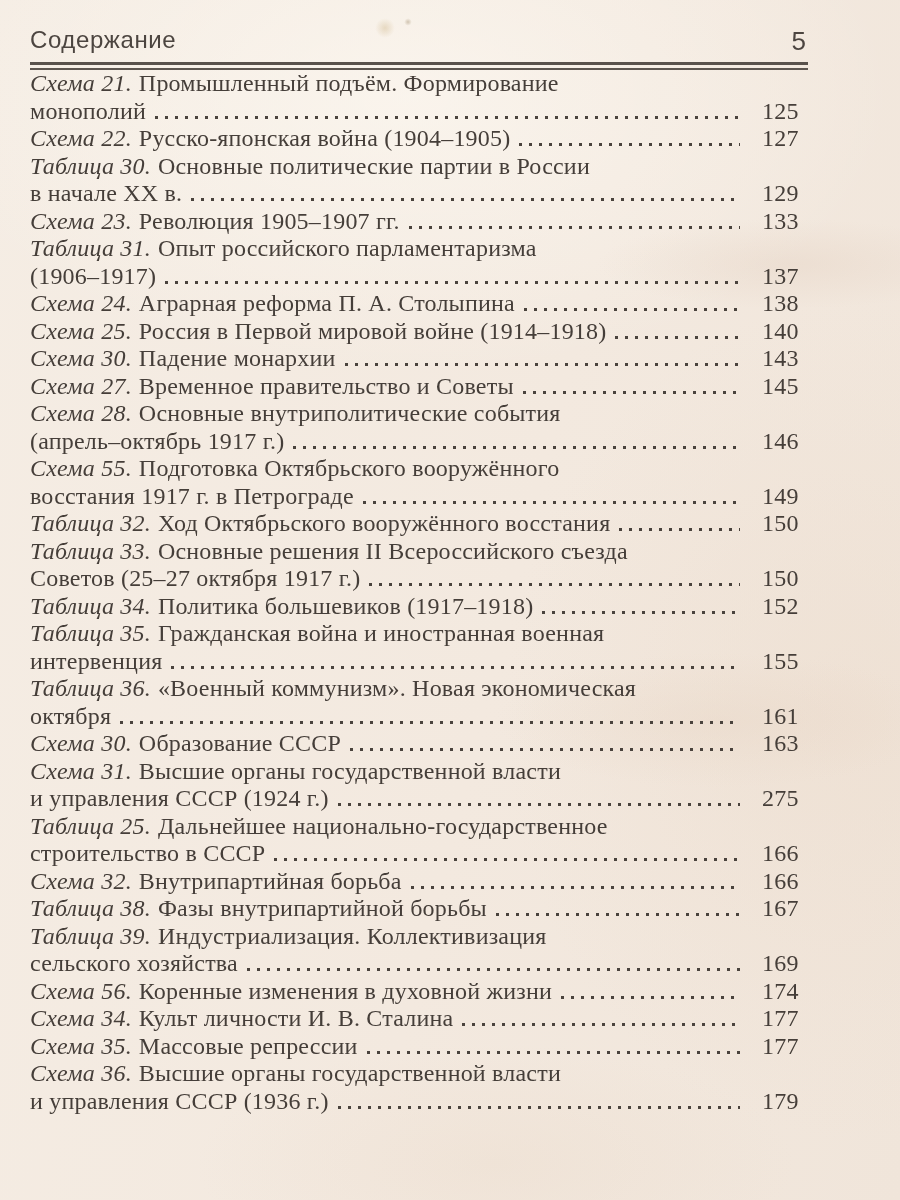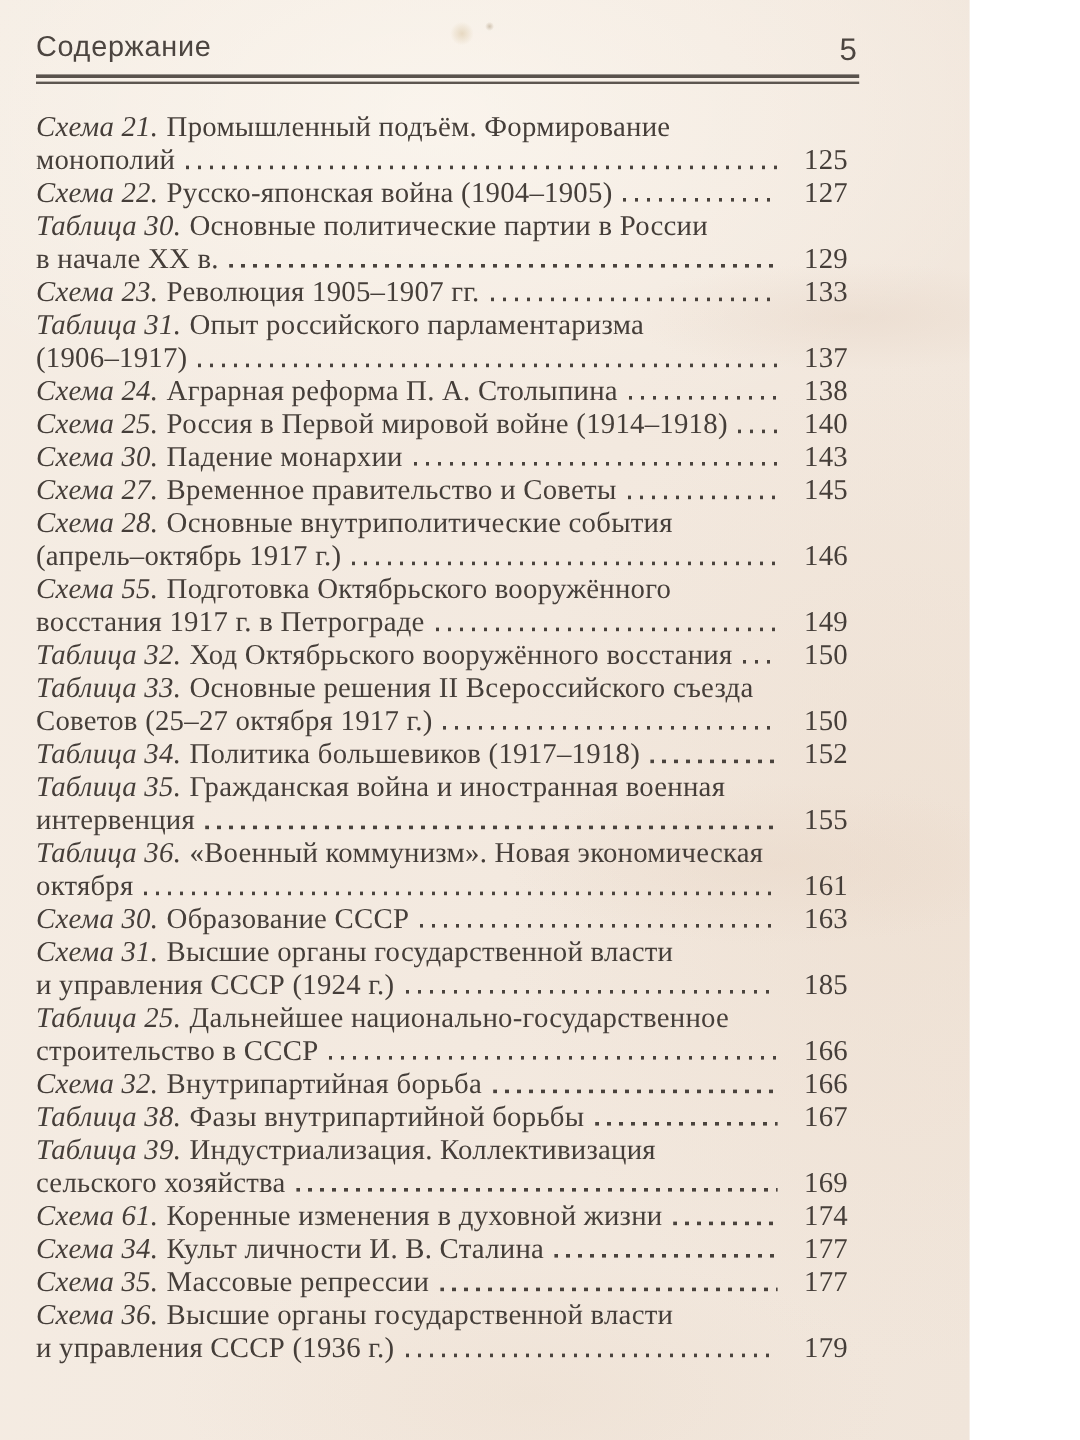--- a/index.html
+++ b/index.html
@@ -7,21 +7,21 @@
     padding: 0;
   }
   body {
     width: 900px;
     height: 1200px;
     overflow: hidden;
     font-family: "Liberation Serif", serif;
   }
   .page {
     position: relative;
-    width: 808px;
+    width: 900px;
     height: 1200px;
     background:
       radial-gradient(ellipse 700px 400px at 45% 8%, rgba(255,252,246,0.55), rgba(255,252,246,0) 70%),
       radial-gradient(ellipse 500px 600px at 95% 60%, rgba(236,220,205,0.5), rgba(236,220,205,0) 70%),
       linear-gradient(104deg, #f5ede4 0%, #f3e9df 55%, #f0e5da 100%);
     color: #453e39;
     overflow: hidden;
   }
   
   .page::before {
@@ -56,21 +56,20 @@
     line-height: 1;
     padding-right: 2px;
   }
   .head-rule {
     margin-top: 8px;
     height: 3px;                      
     border-top: 3px solid #59524c;
     border-bottom: 2px solid #5d5650;
   }
   .toc {
-    margin-top: 23px;
   }
   .toc-line {
     display: flex;
     align-items: baseline;
     white-space: nowrap;
     font-size: 24px;
     line-height: 27.5px;
     letter-spacing: 0.2px;
   }
   .toc-line .prefix {
@@ -230,21 +229,21 @@
           <span class="leader"></span>
           <span class="pageno">163</span>
         </div>
         <div class="toc-line">
           <span class="prefix">Схема 31.</span>
           <span class="text">Высшие органы государственной власти</span>
         </div>
         <div class="toc-line">
           <span class="text">и управления СССР (1924 г.)</span>
           <span class="leader"></span>
-          <span class="pageno">185</span>
+          <span class="pageno">275</span>
         </div>
         <div class="toc-line">
           <span class="prefix">Таблица 25.</span>
           <span class="text">Дальнейшее национально-государственное</span>
         </div>
         <div class="toc-line">
           <span class="text">строительство в СССР</span>
           <span class="leader"></span>
           <span class="pageno">166</span>
         </div>
@@ -263,21 +262,21 @@
         <div class="toc-line">
           <span class="prefix">Таблица 39.</span>
           <span class="text">Индустриализация. Коллективизация</span>
         </div>
         <div class="toc-line">
           <span class="text">сельского хозяйства</span>
           <span class="leader"></span>
           <span class="pageno">169</span>
         </div>
         <div class="toc-line">
-          <span class="prefix">Схема 61.</span>
+          <span class="prefix">Схема 56.</span>
           <span class="text">Коренные изменения в духовной жизни</span>
           <span class="leader"></span>
           <span class="pageno">174</span>
         </div>
         <div class="toc-line">
           <span class="prefix">Схема 34.</span>
           <span class="text">Культ личности И. В. Сталина</span>
           <span class="leader"></span>
           <span class="pageno">177</span>
         </div>

